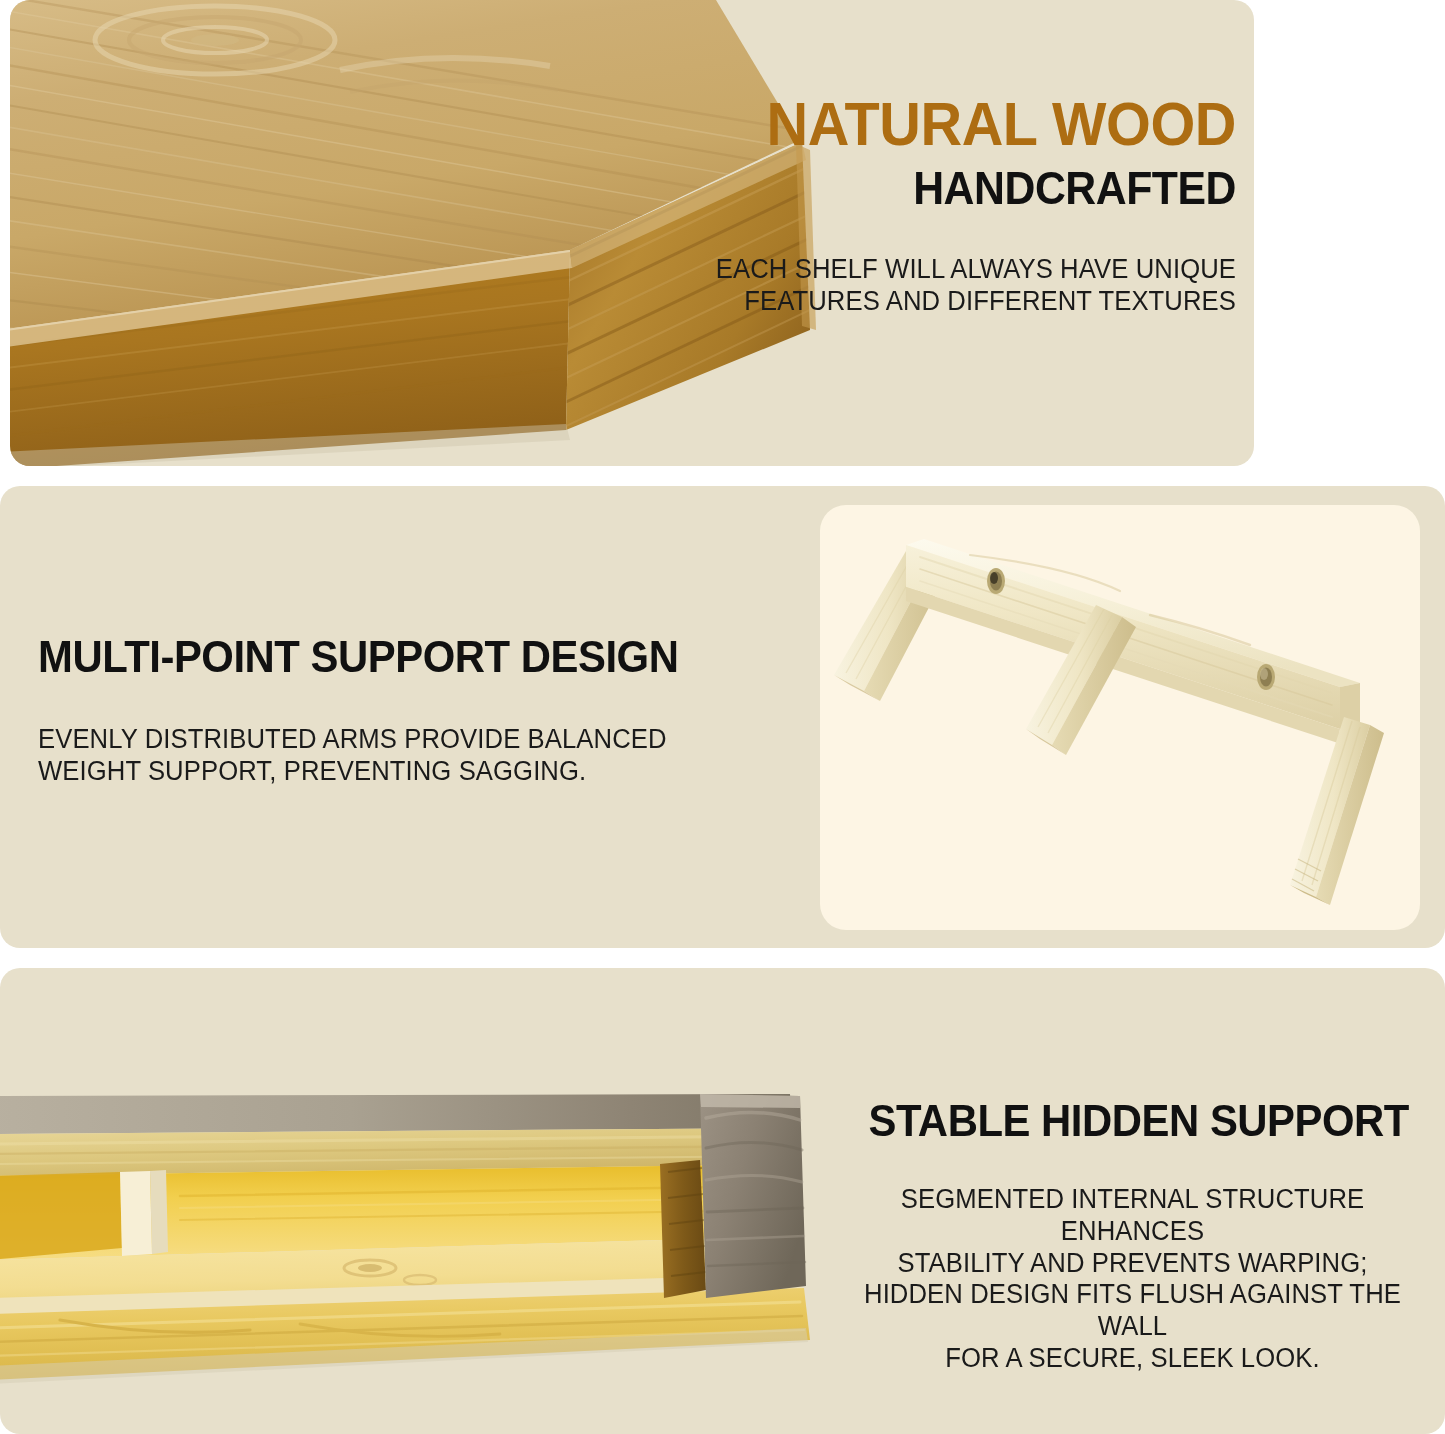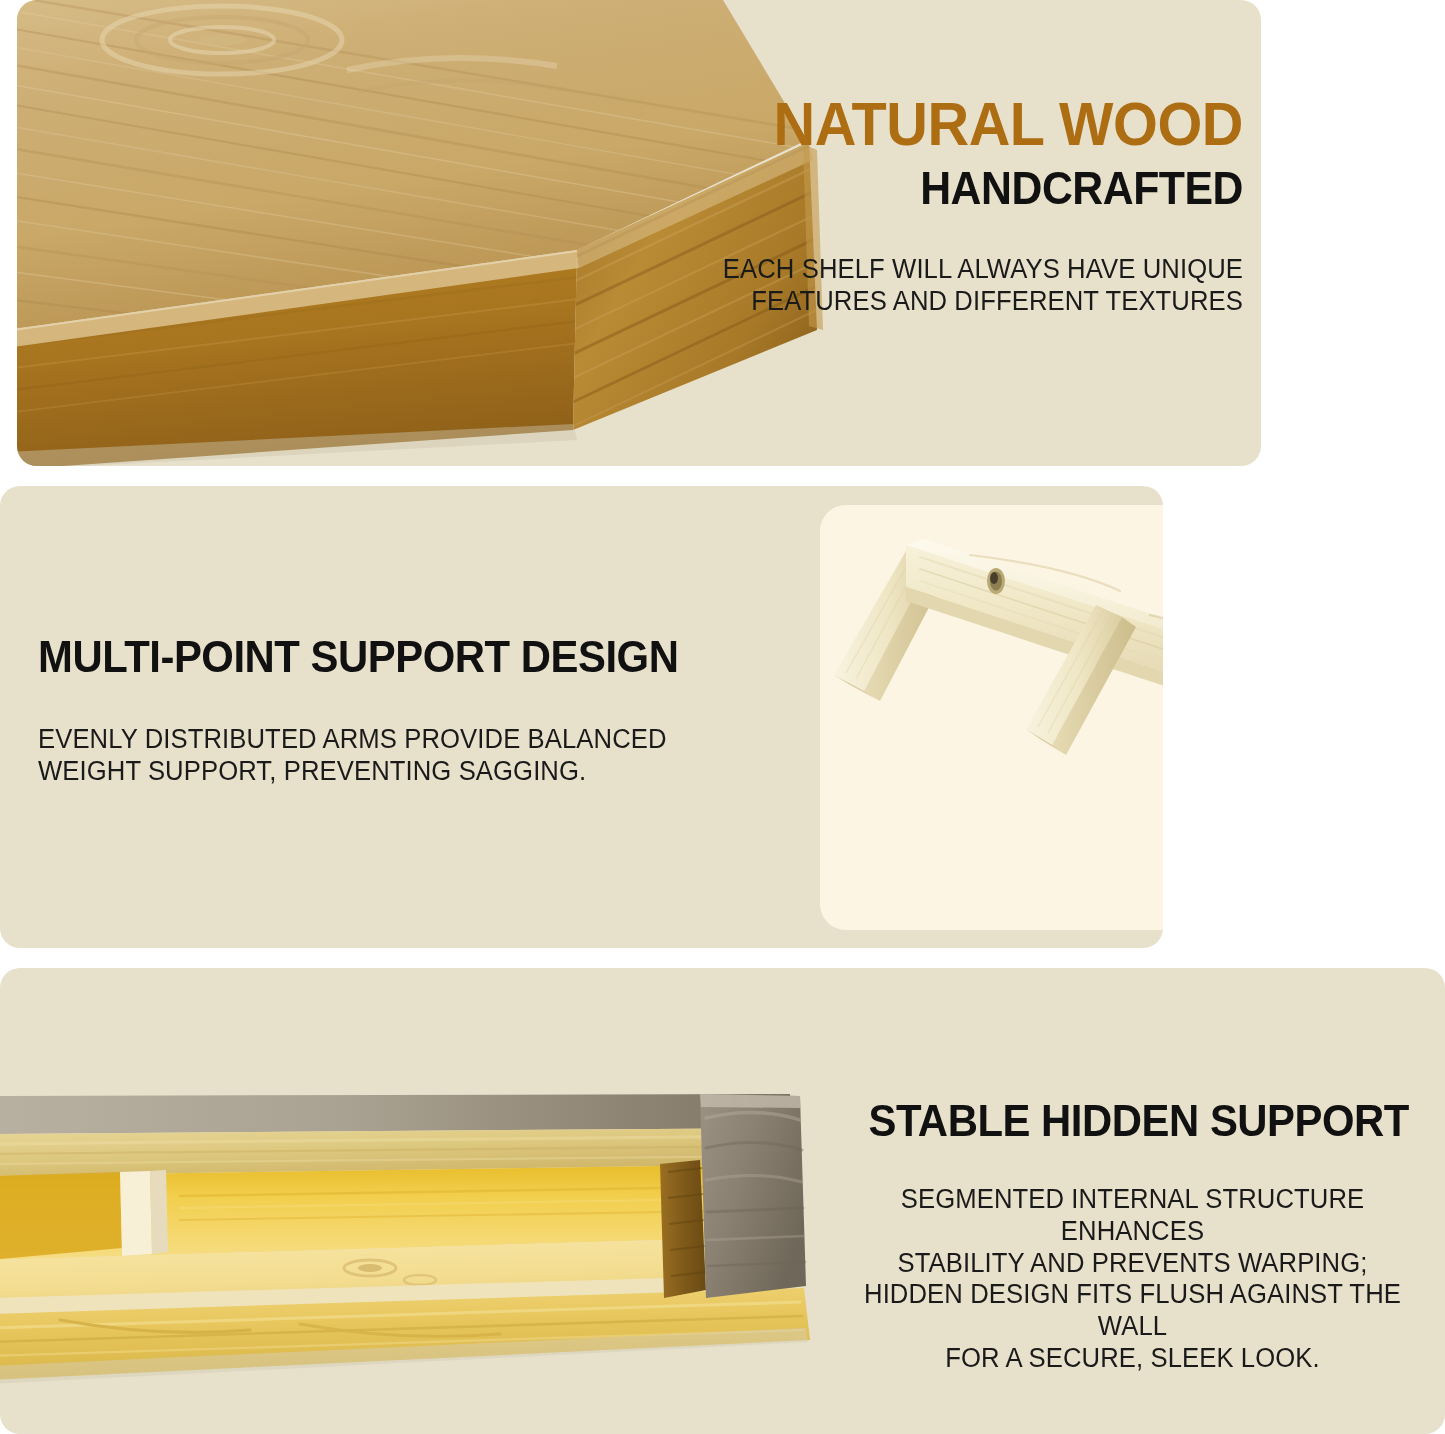--- a/index.html
+++ b/index.html
@@ -22,22 +22,22 @@
 
   
   .panel {
     position: absolute;
     background: #e7e0cb;
     border-radius: 20px;
     overflow: hidden;
   }
 
   
-  #panel-natural-wood   { left: 17px;   top: 0;     width: 1244px; height: 466px; }
-  #panel-multi-point    { left: 0;   top: 486px; width: 1163px; height: 462px; }
+  #panel-natural-wood   { left: 10px;   top: 0;     width: 1244px; height: 466px; }
+  #panel-multi-point    { left: 0;   top: 486px; width: 1445px; height: 462px; }
   #panel-hidden-support { left: 0;   top: 968px; width: 1445px; height: 466px; }
 
   
   .text-col {
     position: absolute;
     box-sizing: border-box;
   }
   .headline {
     font-weight: bold;
     letter-spacing: -0.5px;

